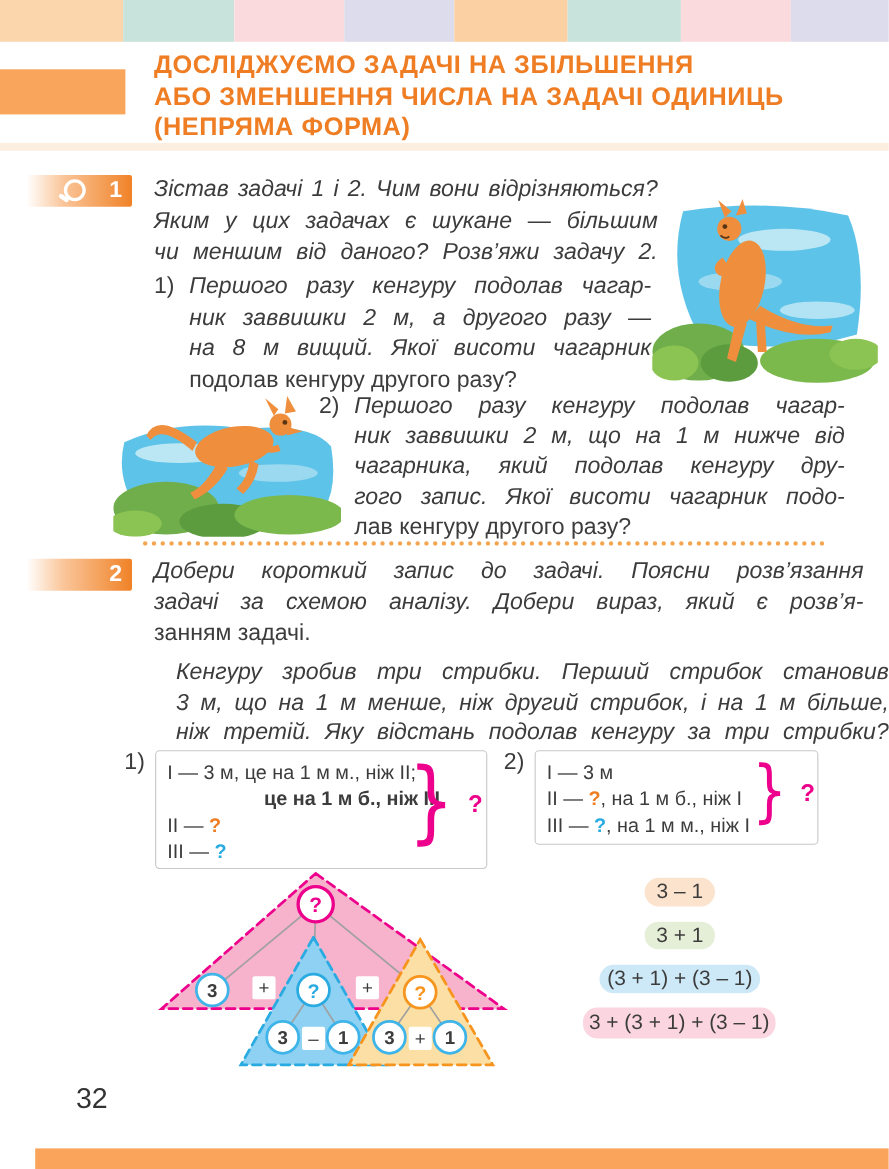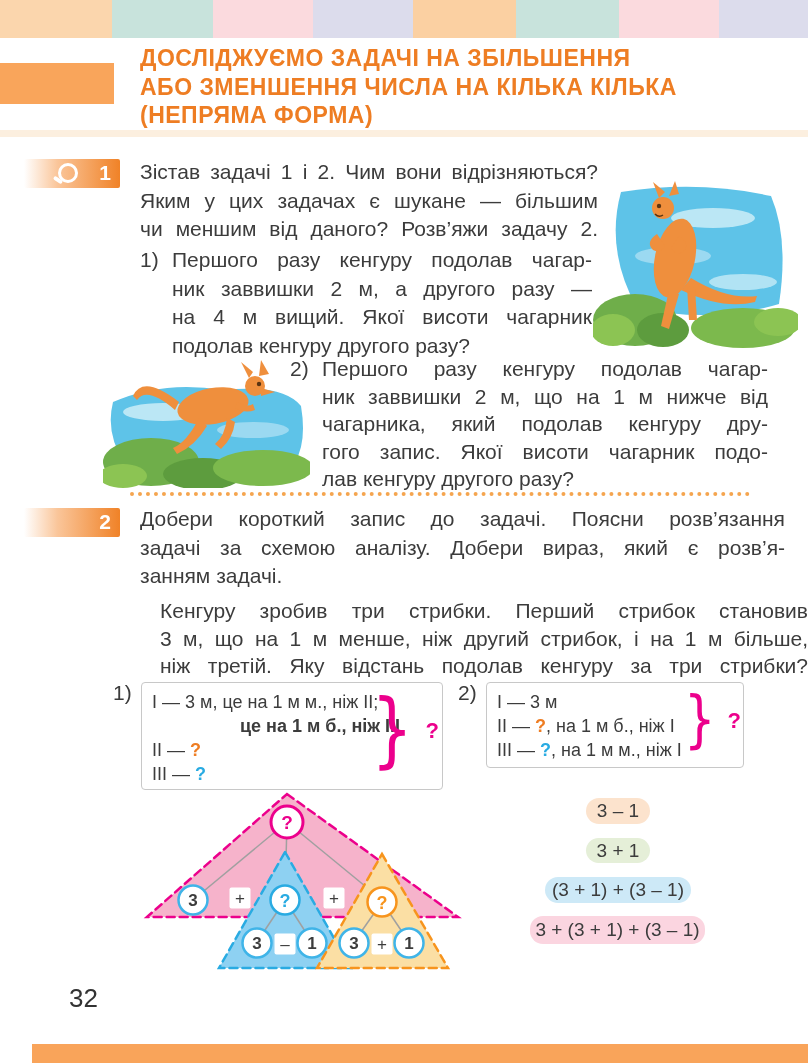--- a/index.html
+++ b/index.html
@@ -26,21 +26,21 @@
   
   .badge{position:absolute;left:24px;width:96px;height:29px;border-radius:2px;
          background:linear-gradient(90deg,rgba(249,165,91,0) 0%,rgba(246,150,70,.55) 35%,#f08227 100%);}
   .badge .num{position:absolute;right:9px;top:2px;color:#fff;font-weight:bold;font-size:21px;}
   .badge1{top:159px;} .badge2{top:508px;}
   .mag{position:absolute;left:34px;top:4px;width:14px;height:14px;border:3px solid #fff;border-radius:50%;}
   .mag::after{content:"";position:absolute;left:-8px;top:12px;width:10px;height:4px;background:#fff;border-radius:2px;transform:rotate(35deg);}
 
   
   .t{color:#3c3c3c;font-size:21px;line-height:28.5px;}
-  .just{text-align:justify;text-align-last:justify;}
+  .just{text-align:justify;text-align-last:justify;font-style:italic;}
   .intro1{position:absolute;left:140px;top:158px;width:458px;}
   .prob1{position:absolute;left:140px;top:246px;width:452px;}
   .prob2{position:absolute;left:290px;top:355px;width:500px;}
   .plabel{position:absolute;left:0;top:0;}
   .ptext{margin-left:32px;}
   .prob1 .ptext{width:420px;} .prob2 .ptext{width:446px;line-height:27.5px;}
   .intro2{position:absolute;left:140px;top:505px;width:645px;}
   .problem2{position:absolute;left:140px;top:597px;width:648px;line-height:27.5px;margin-left:20px;}
 
   .dots{position:absolute;left:130px;top:492px;width:620px;height:0;border-top:4px dotted #f5a54f;}
@@ -95,21 +95,21 @@
     <div class="sb4"></div>
     <div class="sb5"></div>
     <div class="sb6"></div>
     <div class="sb7"></div>
     <div class="sb8"></div>
   </div>
 
   <div class="header-block"></div>
   <div class="title">
     <div>ДОСЛІДЖУЄМО ЗАДАЧІ НА ЗБІЛЬШЕННЯ</div>
-    <div>АБО ЗМЕНШЕННЯ ЧИСЛА НА КІЛЬКА КІЛЬКА</div>
+    <div>АБО ЗМЕНШЕННЯ ЧИСЛА НА ЗАДАЧІ ОДИНИЦЬ</div>
     <div>(НЕПРЯМА ФОРМА)</div>
   </div>
   <div class="header-underline"></div>
 
   <div class="badge badge1">
     <span class="mag"></span>
     <span class="num">1</span>
   </div>
 
   <div class="intro1 t">
@@ -145,21 +145,21 @@
         <path d="M62 36 q4 4 8 1" stroke="#5a3413" stroke-width="1.5" fill="none"></path>
       </g>
     </svg>
   </div>
 
   <div class="prob1 t">
     <span class="plabel">1)</span>
     <div class="ptext">
       <div class="just">Першого разу кенгуру подолав чагар-</div>
       <div class="just">ник заввишки 2 м, а другого разу —</div>
-      <div class="just">на 4 м вищий. Якої висоти чагарник</div>
+      <div class="just">на 8 м вищий. Якої висоти чагарник</div>
       <div>подолав кенгуру другого разу?</div>
     </div>
   </div>
 
   <div class="illu illu2">
     <svg width="207" height="138" viewBox="0 0 207 138">
       <path d="M10 52 Q60 30 120 40 Q180 34 198 56 Q204 92 192 112 Q100 124 22 114 Q2 84 10 52 Z" fill="#5ec3e8"></path>
       <ellipse cx="60" cy="62" rx="40" ry="9" fill="#c5ebf6" opacity=".9"></ellipse>
       <ellipse cx="150" cy="80" rx="36" ry="8" fill="#aadff2" opacity=".8"></ellipse>
       <g>

